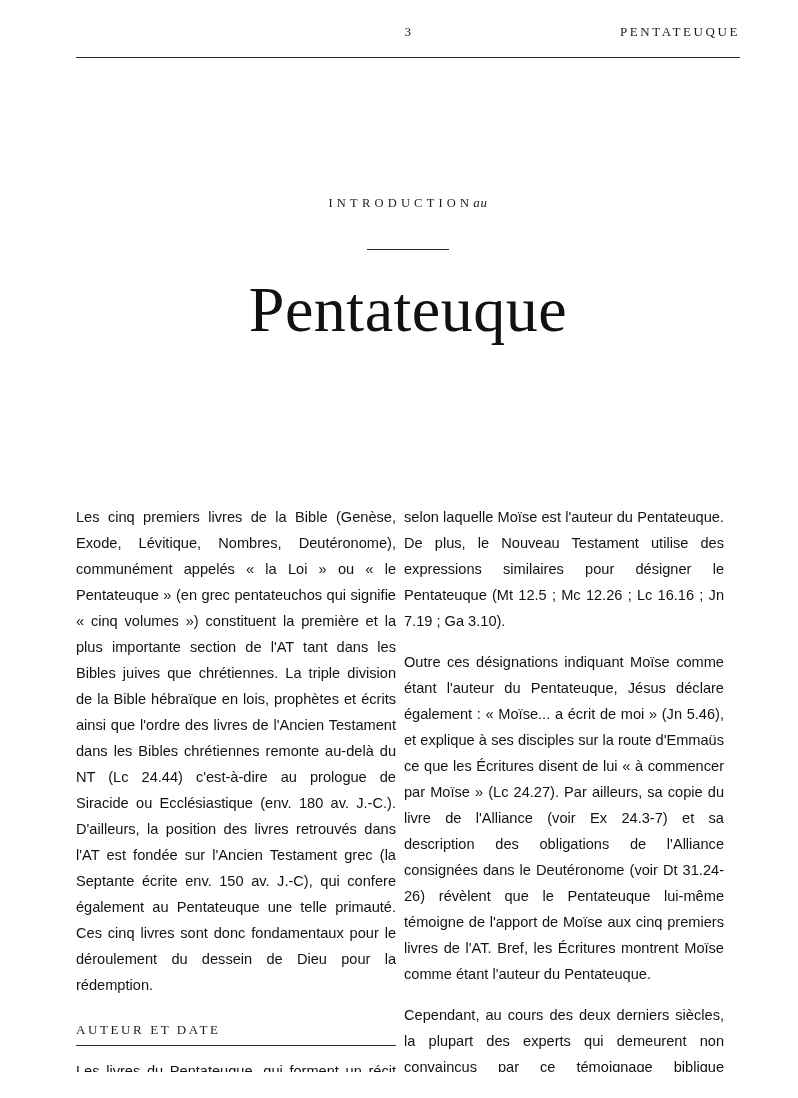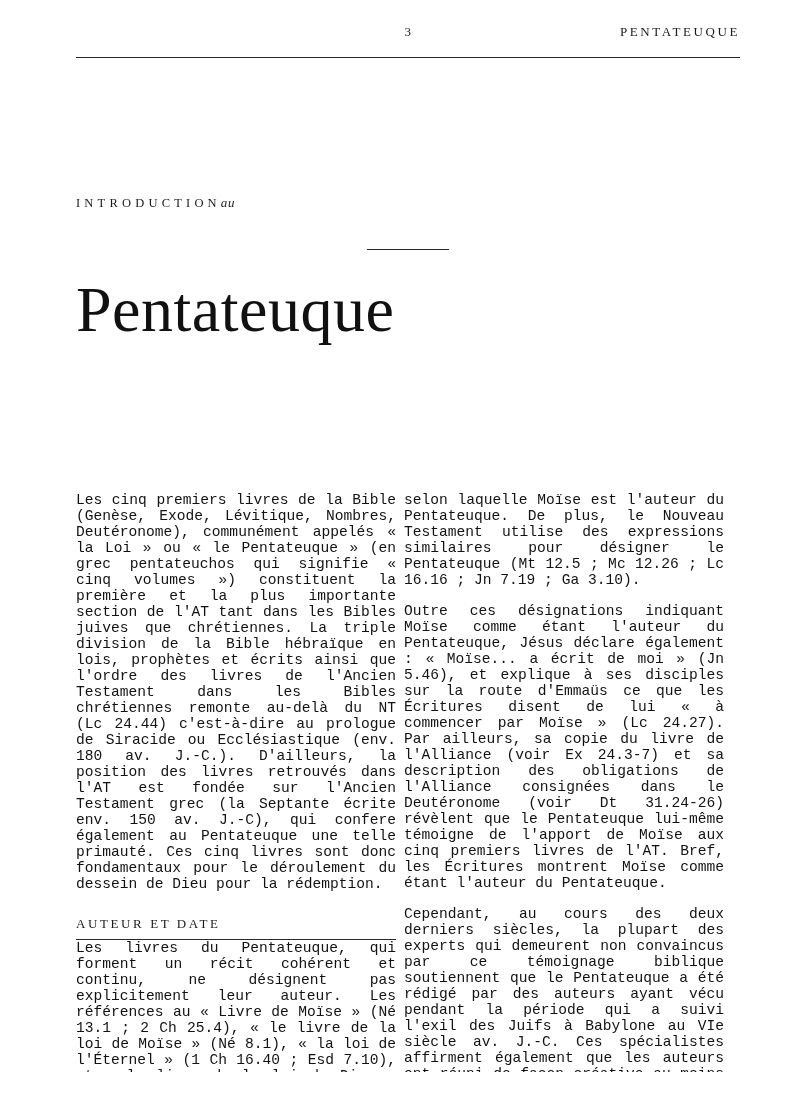--- a/index.html
+++ b/index.html
@@ -55,21 +55,21 @@
     color: #1a1a1a;
     text-transform: uppercase;
   }
 
   
   .title-block {
     position: absolute;
     left: 76px;
     top: 195px;
     width: 664px;
-    text-align: left;
+    text-align: center;
   }
   .introduction-line {
     font-family: "Liberation Serif", serif;
     font-size: 12.5px;
     letter-spacing: 4.2px;
     color: #1a1a1a;
   }
   .introduction-line .au {
     font-style: italic;
     letter-spacing: 0.6px;
@@ -103,24 +103,24 @@
     position: absolute;
     top: 0;
     width: 320px;
     height: 580px;
     overflow: hidden;
   }
   .col-left  { left: 0; }
   .col-right { left: 328px; }
 
   p.body-par {
-    margin: 0 0 15px 0;
-    font-family: Liberation Mono, monospace;
+    margin: 12px 0 15px 0;
+    font-family: Liberation Sans, sans-serif;
     font-size: 14.6px;
-    line-height: 16px;
+    line-height: 26px;
     text-align: justify;
     color: #121212;
     hyphens: auto;
     -webkit-hyphens: auto;
   }
   p.body-par:last-child { margin-bottom: 0; }
 
   .section-head {
     margin: 24px 0 0 0;
     font-family: "Liberation Serif", serif;

